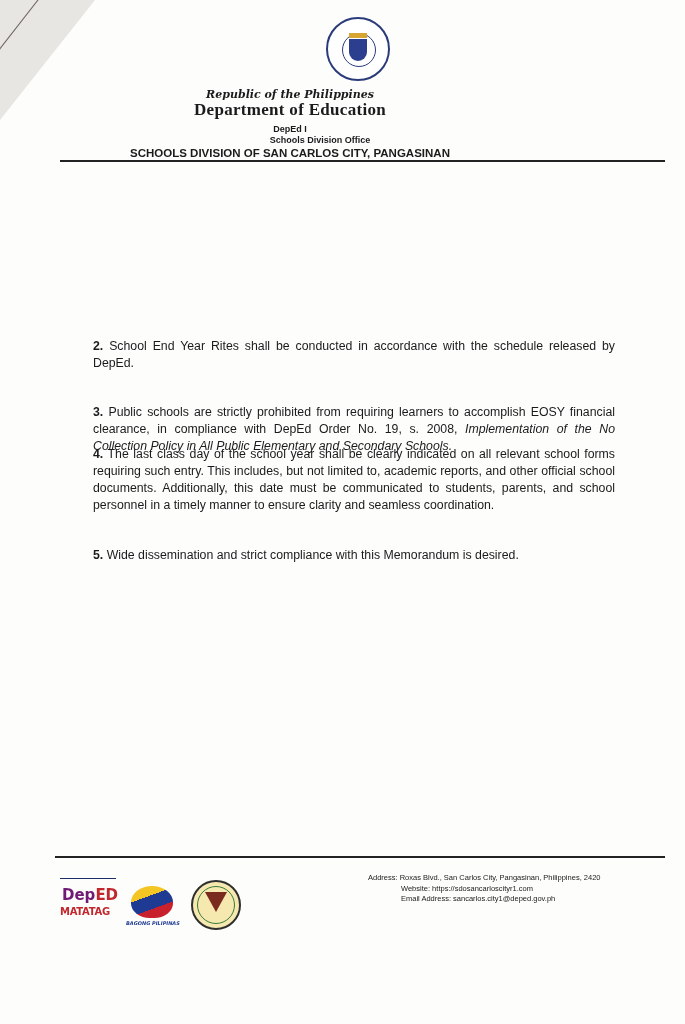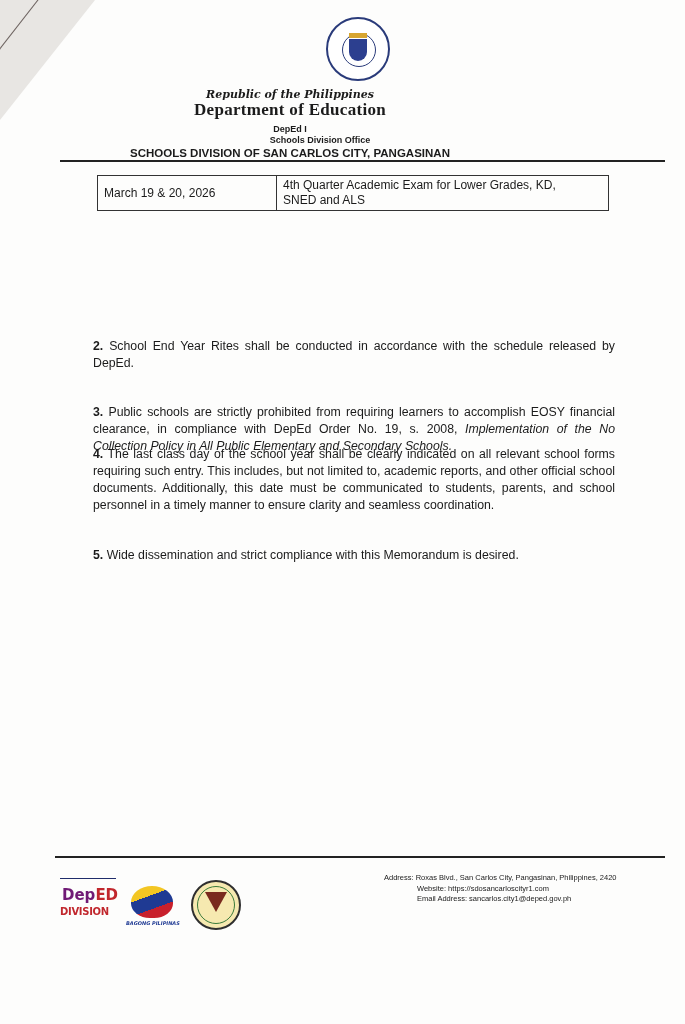--- a/index.html
+++ b/index.html
@@ -43,21 +43,21 @@
   .bp-circle { position:absolute; left:3px; top:6px; width:42px; height:32px;
                background:linear-gradient(160deg,#f3c623 0 35%,#1f3a93 35% 65%,#c8202c 65%);
                border-radius:50% 50% 45% 45%; }
   .bp-text { position:absolute; left:-2px; top:40px; font-family:"DejaVu Sans", sans-serif; font-weight:bold;
              font-size:5px; color:#1f3a93; white-space:nowrap; font-style:italic; }
   .logo-sdo { position:absolute; left:191px; top:880px; width:50px; height:50px; border-radius:50%;
               border:2px solid #2f2f2f; box-sizing:border-box; background:#f6e9b0; }
   .logo-sdo .tri { position:absolute; left:12px; top:10px; width:0; height:0;
               border-left:11px solid transparent; border-right:11px solid transparent; border-top:20px solid #7a2a1e; }
   .logo-sdo .ring { position:absolute; left:4px; top:4px; right:4px; bottom:4px; border-radius:50%; border:1px solid #3a7a3a; }
-  .addr { position:absolute; left:384px; top:873px; font-family:"Liberation Sans", sans-serif; font-size:7.5px; line-height:10.5px; }
+  .addr { position:absolute; left:368px; top:873px; font-family:"Liberation Sans", sans-serif; font-size:7.5px; line-height:10.5px; }
   .addr .l2, .addr .l3 { padding-left:33px; }
 </style>
 </head>
 <body>
 
 <div class="fold"></div>
 <div class="fold-line"></div>
 
 <div class="seal">
   <div class="inner"></div>
@@ -67,38 +67,34 @@
 
 <div class="hdr h-rep">Republic of the Philippines</div>
 <div class="hdr h-dep">Department of Education</div>
 <div class="hdr h-reg">DepEd I</div>
 <div class="hdr h-sdo">Schools Division Office</div>
 <div class="hdr h-div">SCHOOLS DIVISION OF SAN CARLOS CITY, PANGASINAN</div>
 <div class="hr-top"></div>
 
 <table class="sched">
   <tbody>
-      <tr>
-    <td class="date">March 19 &amp; 20, 2026</td>
-    <td><span>4th Quarter Academic Exam for Lower Grades, KD,</span><br><span>SNED and ALS</span></td>
-  </tr>
 </tbody>
   </table>
 
 <div class="para p2"><b>2.</b><span> School End Year Rites shall be conducted in accordance with the schedule released by DepEd.</span></div>
 <div class="para p3"><b>3.</b><span> Public schools are strictly prohibited from requiring learners to accomplish EOSY financial clearance, in compliance with DepEd Order No. 19, s. 2008, </span><i>Implementation of the No Collection Policy in All Public Elementary and Secondary Schools.</i></div>
 <div class="para p4"><b>4.</b><span> The last class day of the school year shall be clearly indicated on all relevant school forms requiring such entry. This includes, but not limited to, academic reports, and other official school documents. Additionally, this date must be communicated to students, parents, and school personnel in a timely manner to ensure clarity and seamless coordination.</span></div>
 <div class="para p5"><b>5.</b><span> Wide dissemination and strict compliance with this Memorandum is desired.</span></div>
 
 <div class="hr-bot"></div>
 
 <div class="logo-deped">
   <div class="deped-top"></div>
   <div class="deped-word"><span style="color:#701a75">Dep</span><span>ED</span></div>
-  <div class="matatag">DIVISION</div>
+  <div class="matatag">MATATAG</div>
 </div>
 <div class="logo-bagong">
   <div class="bp-circle"></div>
   <div class="bp-text">BAGONG PILIPINAS</div>
 </div>
 <div class="logo-sdo">
   <div class="ring"></div>
     <div class="tri"></div>
 </div>
 

